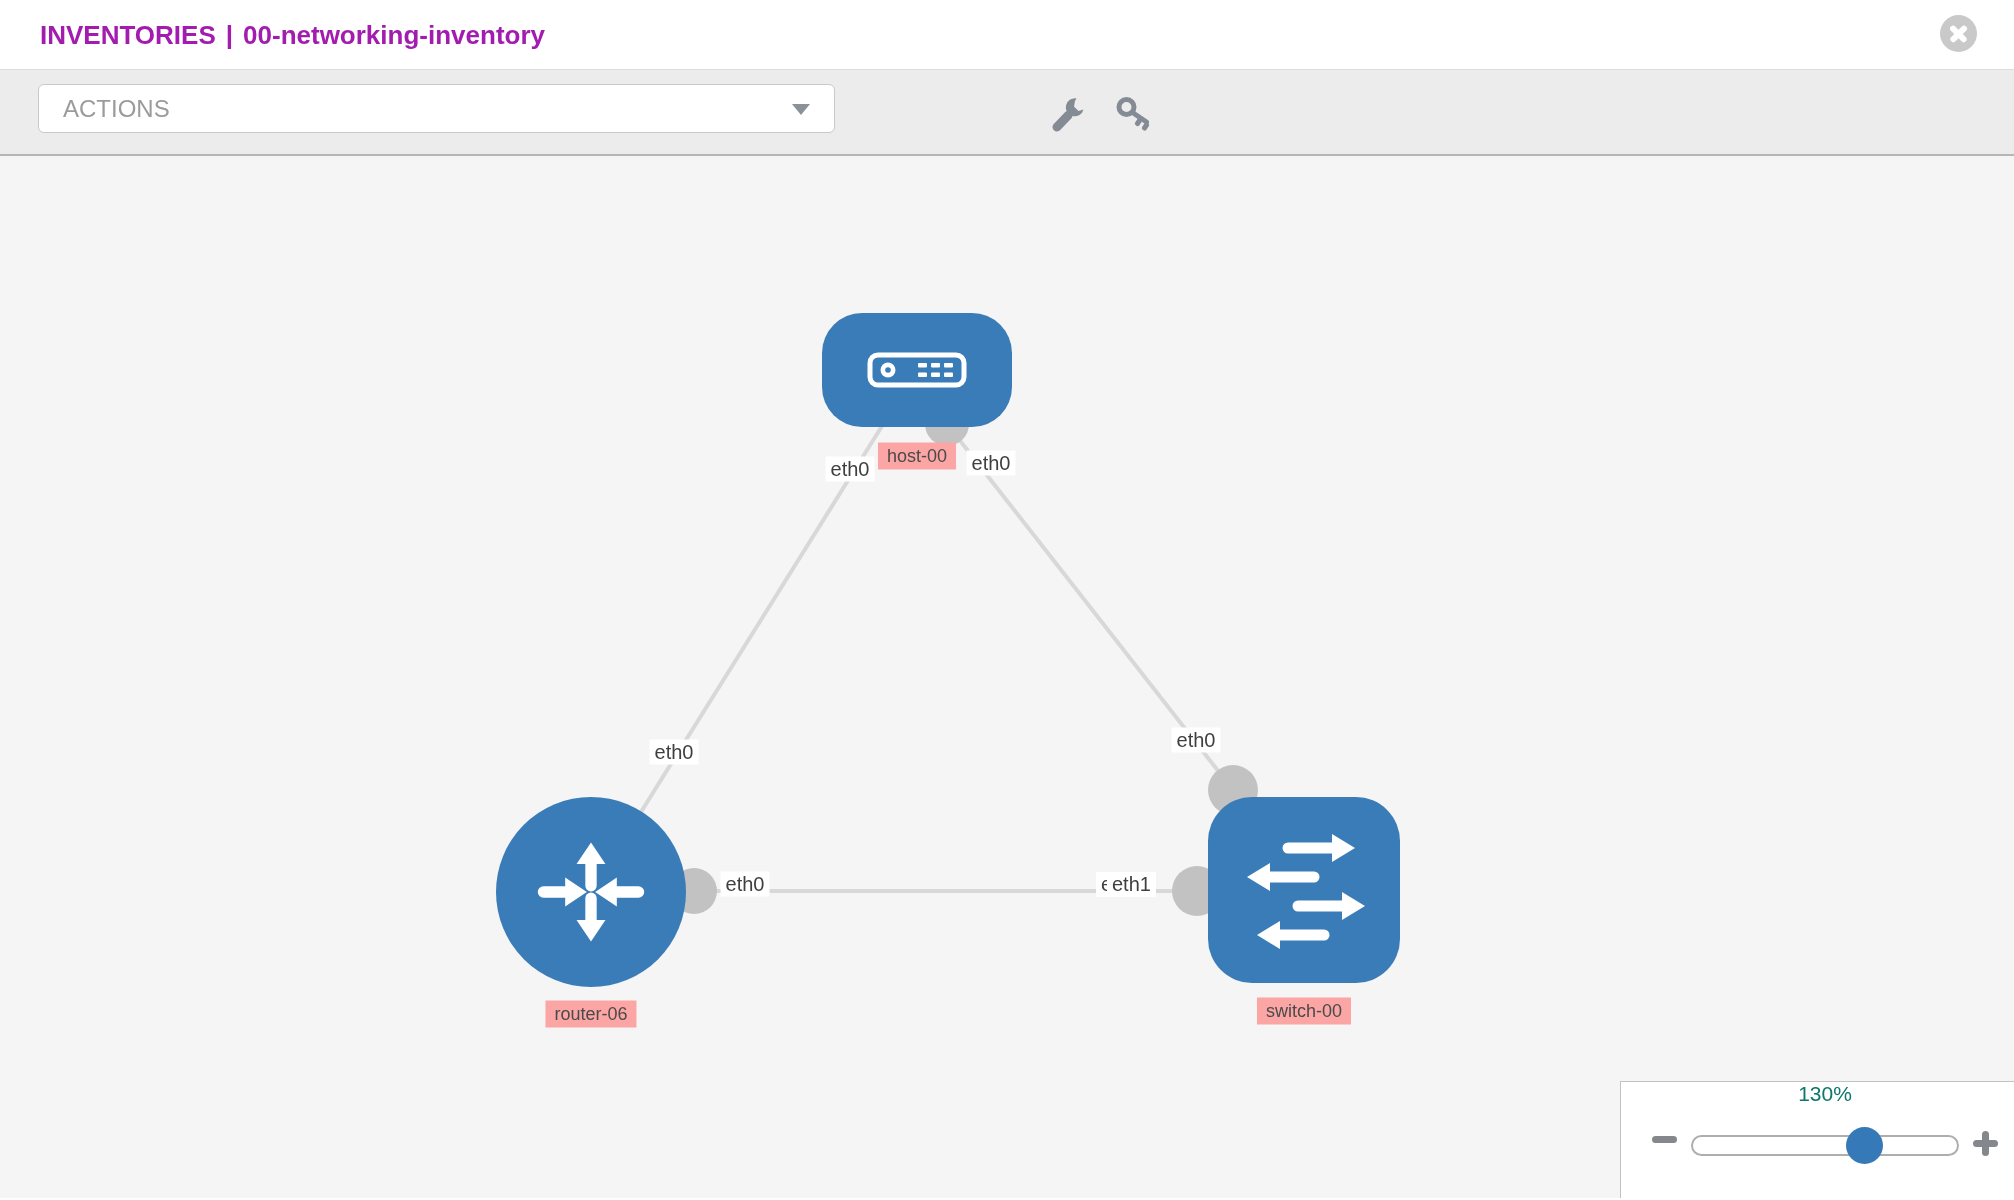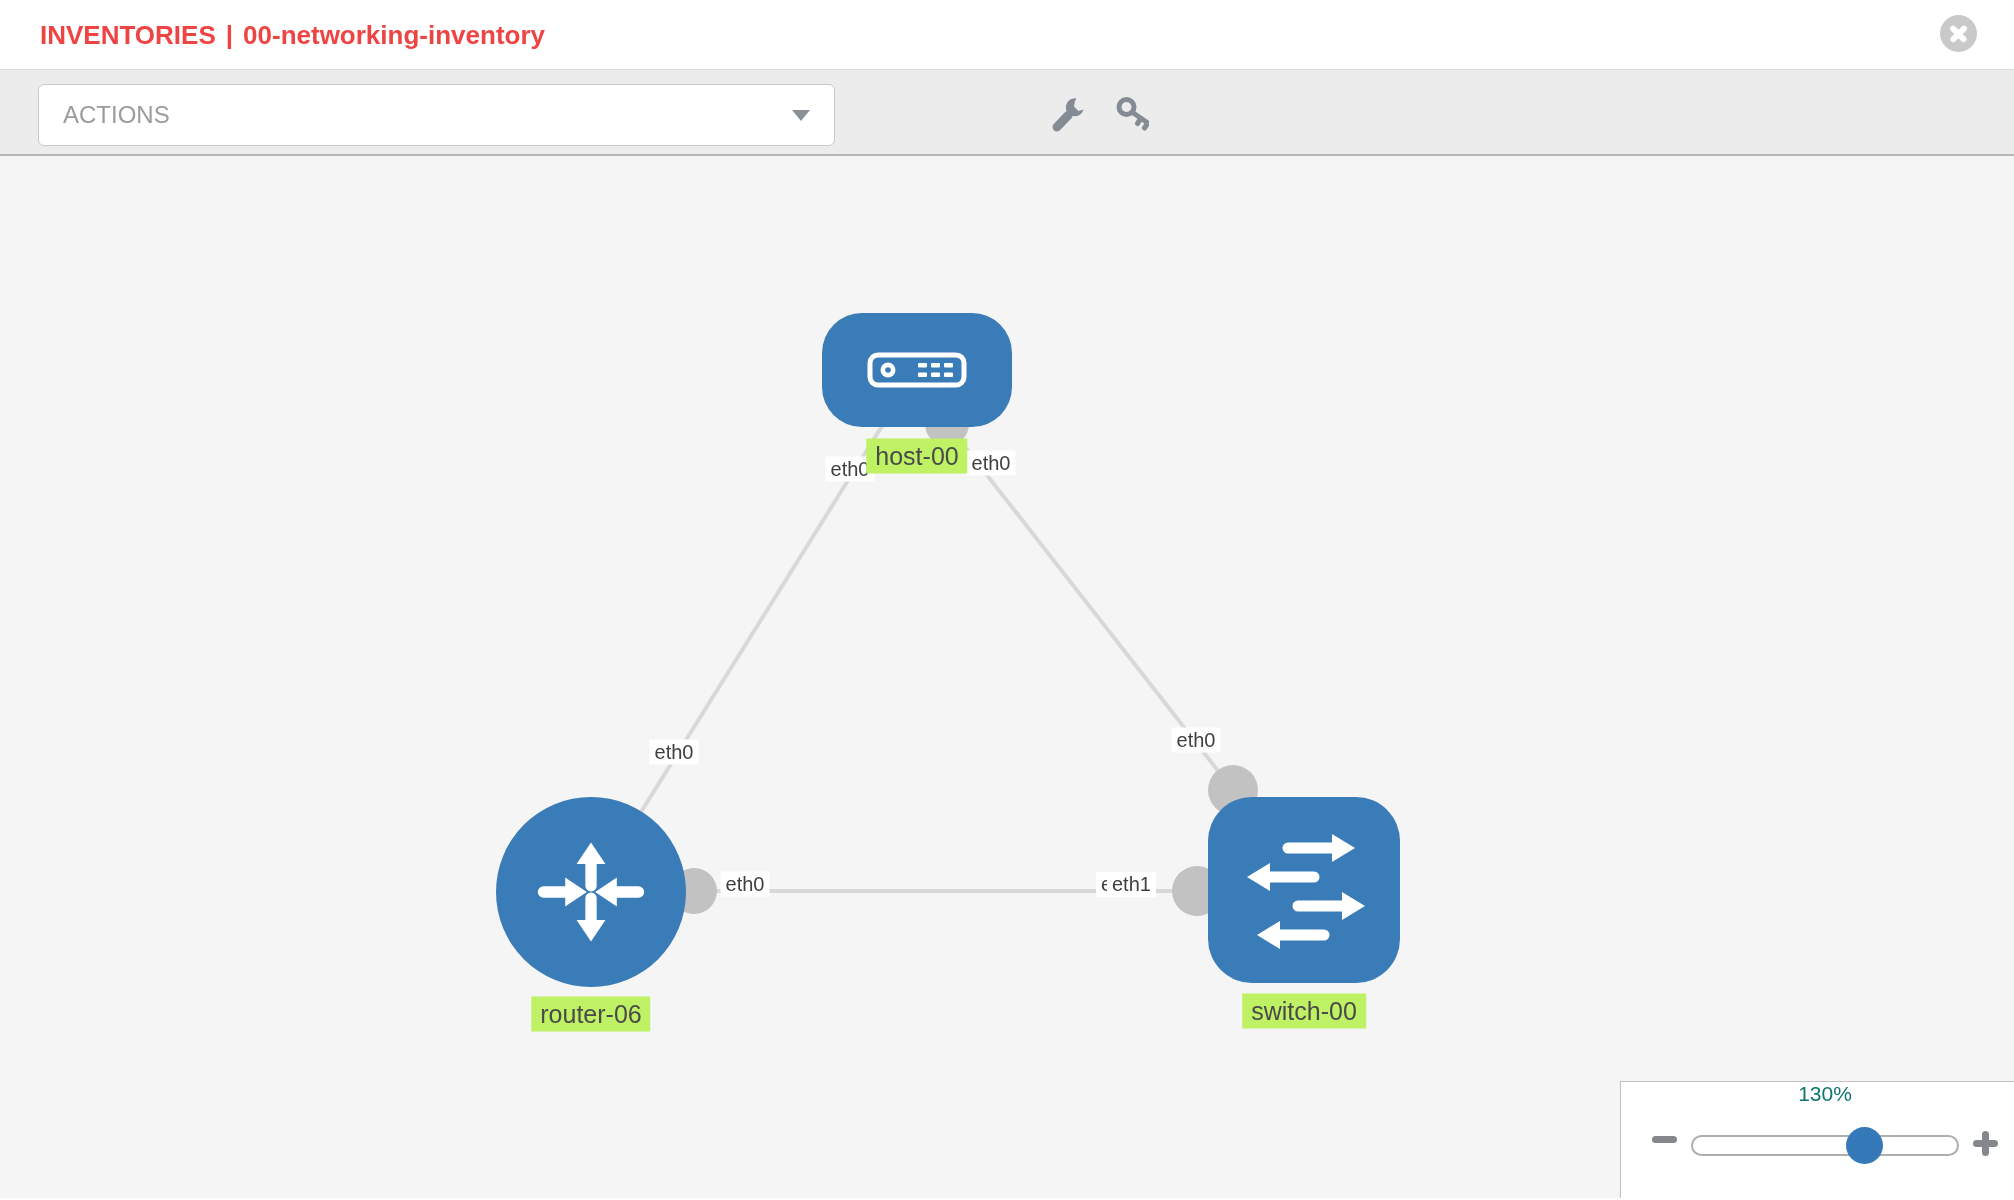--- a/index.html
+++ b/index.html
@@ -10,42 +10,42 @@
     background:#ffffff;
   }
 
   
   .header {
     position:relative; height:70px; background:#ffffff;
     border-bottom:1px solid #dcdcdc;
   }
   .title {
     position:absolute; left:40px; top:50%; transform:translateY(-50%);
-    font-size:26px; font-weight:bold; color:#ef4444; white-space:nowrap;
+    font-size:26px; font-weight:bold; color:#a21caf; white-space:nowrap;
   }
   .title .sep { margin:0 10px; }
   .close-btn {
     position:absolute; right:37px; top:15px; width:37px; height:37px;
     border-radius:50%; background:#c9c9c9; cursor:pointer;
   }
   .close-btn .x-icon { position:absolute; inset:0; }
   .close-btn .x-icon::before, .close-btn .x-icon::after {
     content:""; position:absolute; left:8px; top:16px; width:21px; height:5.5px;
     background:#ffffff; border-radius:3px;
   }
   .close-btn .x-icon::before { transform:rotate(45deg); }
   .close-btn .x-icon::after  { transform:rotate(-45deg); }
 
   
   .toolbar {
     position:relative; height:86px; background:#ececec;
     border-bottom:2px solid #b6b6b6;
   }
   .select-box {
-    position:absolute; top:14px; height:62px; background:#ffffff;
+    position:absolute; top:14px; height:49px; background:#ffffff;
     border:1px solid #c9c9c9; border-radius:6px;
     display:flex; align-items:center; padding:0 24px;
     color:#9b9b9b; font-size:24px; cursor:pointer;
   }
   .select-actions { left:38px;  width:797px; }
   .select-search  { left:1183px; width:790px; }
   .caret {
     position:absolute; right:24px; top:50%; margin-top:-5px;
     width:0; height:0;
     border-left:9px solid transparent; border-right:9px solid transparent;
@@ -61,21 +61,21 @@
   }
   .graph-svg { position:absolute; left:0; top:0; }
 
   .node { position:absolute; background:#3a7cb8; display:flex; align-items:center; justify-content:center; cursor:pointer; }
   .node-host   { left:822px;  top:157px; width:190px; height:114px; border-radius:40px; }
   .node-router { left:496px;  top:641px; width:190px; height:190px; border-radius:50%; }
   .node-switch { left:1208px; top:641px; width:192px; height:186px; border-radius:44px; }
 
   .node-label {
     position:absolute; transform:translate(-50%,-50%);
-    background:#bef264; color:#4a4a4a; font-size:25px;
+    background:#fca5a5; color:#4a4a4a; font-size:18px;
     padding:3px 9px; white-space:nowrap; z-index:5;
   }
   .iface {
     position:absolute; transform:translate(-50%,-50%);
     background:#ffffff; color:#3f3f3f; font-size:20px;
     padding:1px 5px; white-space:nowrap; z-index:4;
   }
   .iface-overlap { position:absolute; left:1096px; top:716px; z-index:4; }
   .iface-overlap .iface-abs {
     position:absolute; top:0; background:#ffffff; color:#3f3f3f;

